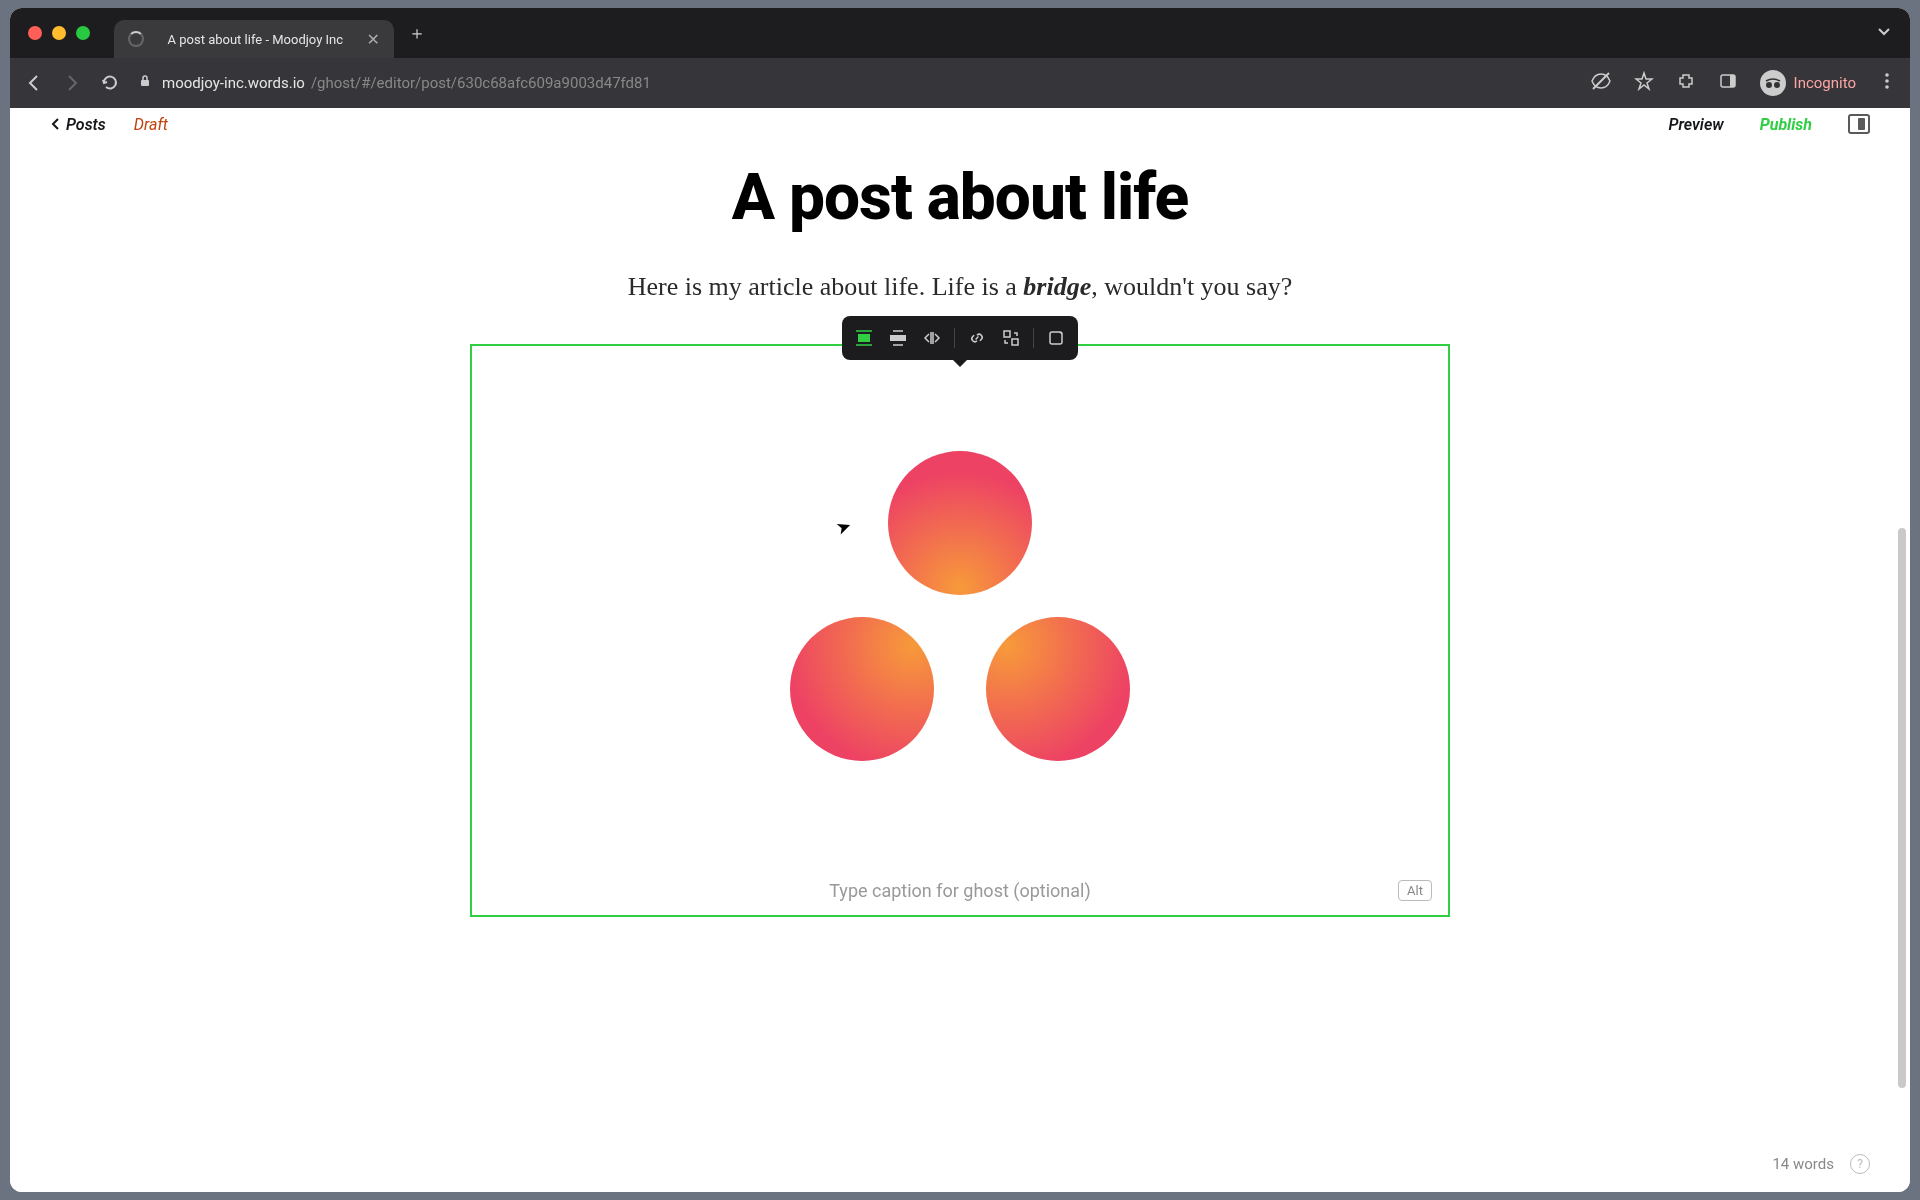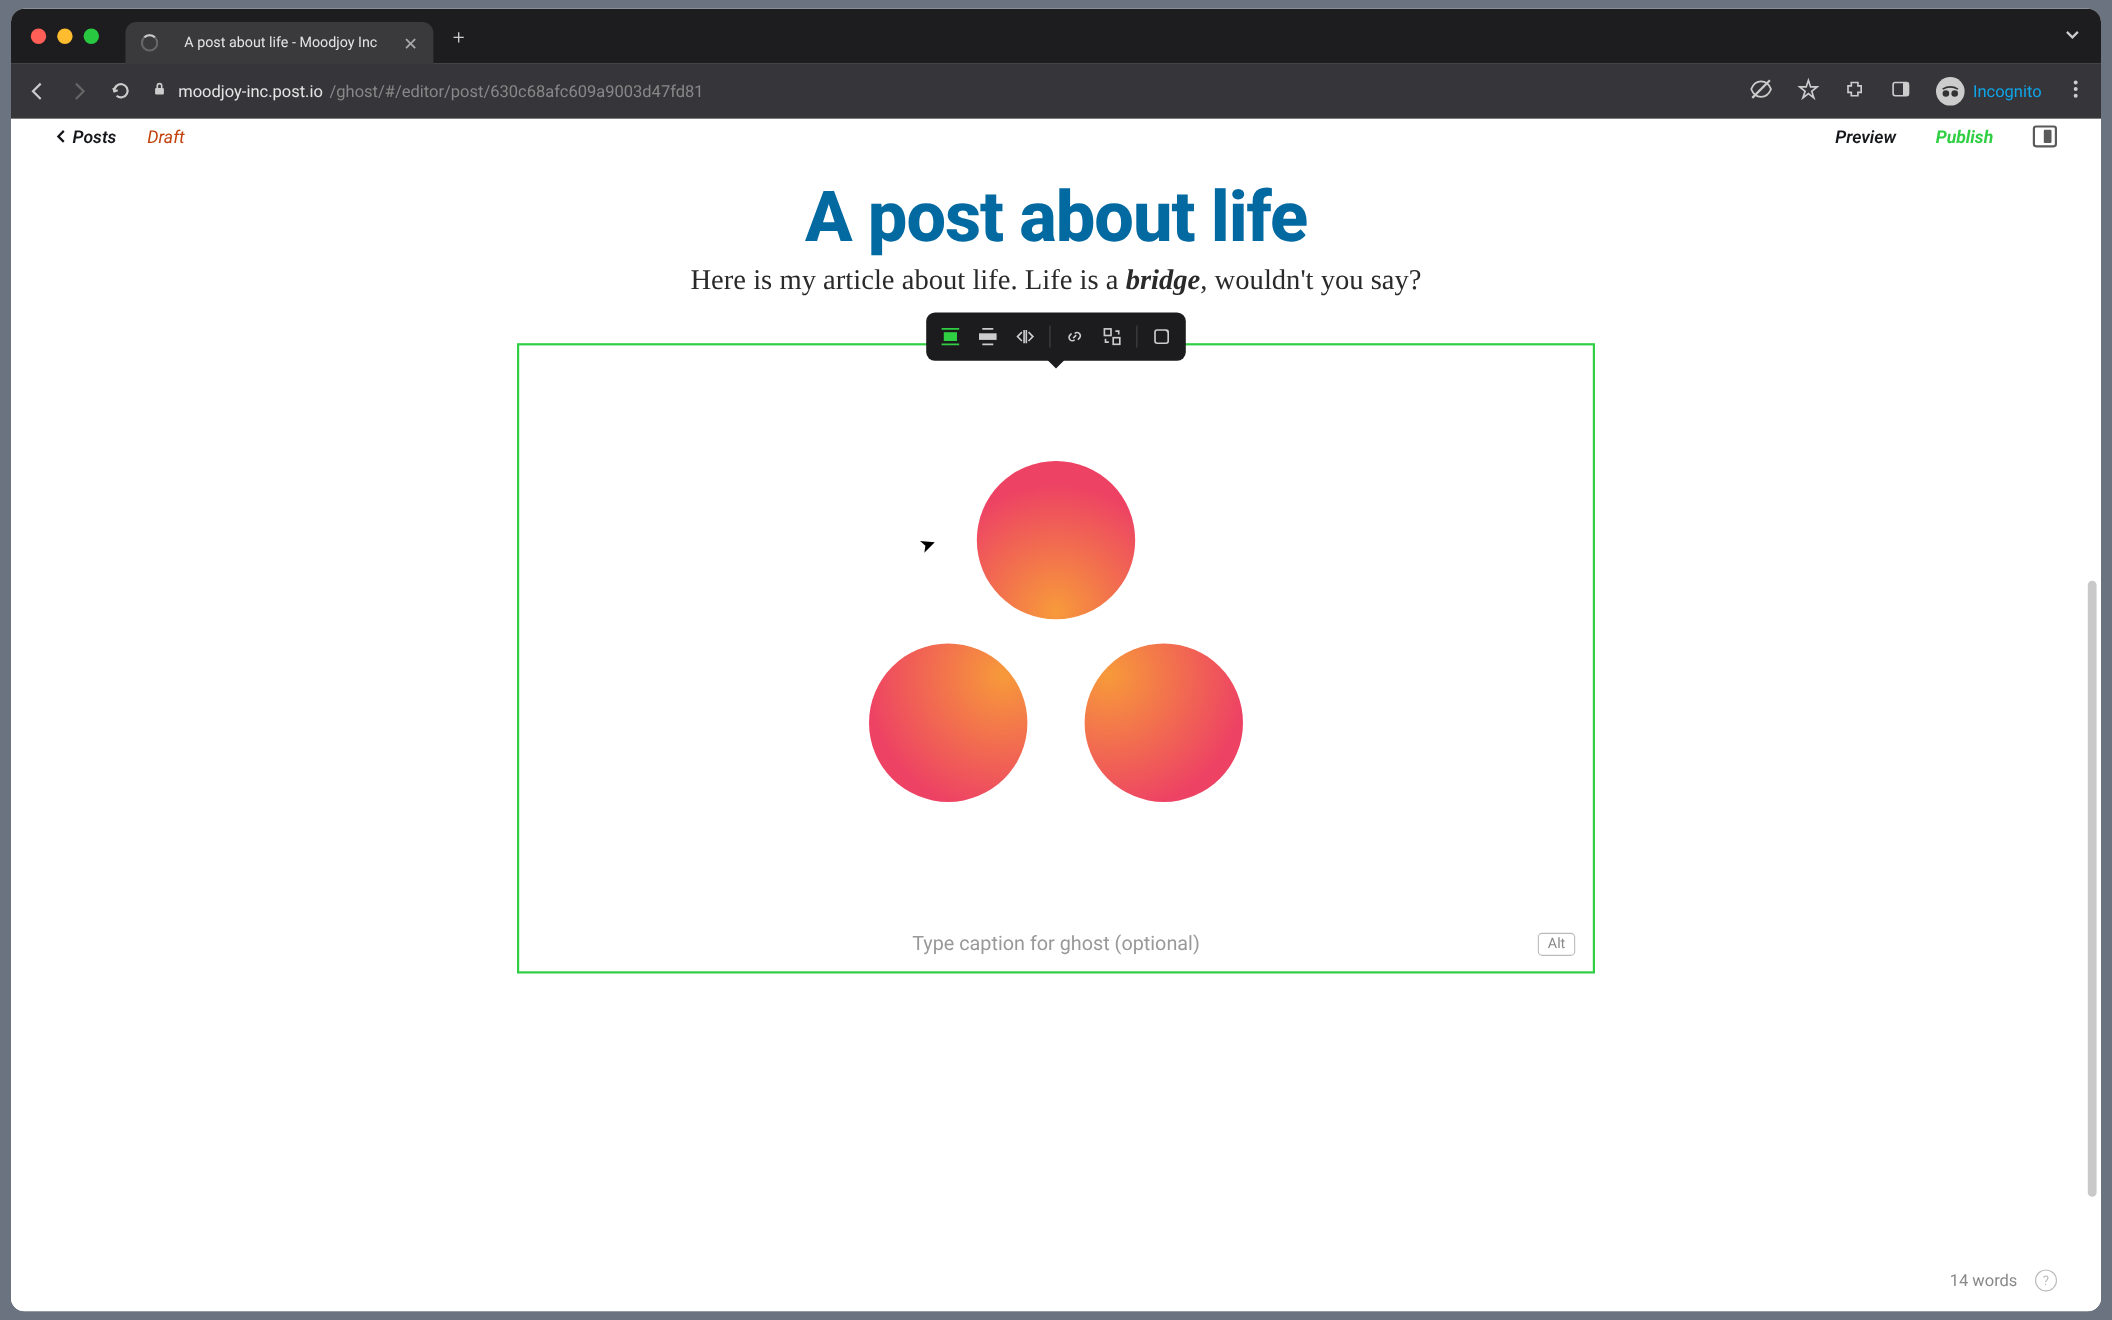--- a/index.html
+++ b/index.html
@@ -124,21 +124,21 @@
     .addrbar-right {
       display: flex;
       align-items: center;
       gap: 22px;
       color: #ccc;
     }
     .incognito-badge {
       display: flex;
       align-items: center;
       gap: 8px;
-      color: #0ea5e9;
+      color: #fca5a5;
       font-size: 15px;
     }
     .incognito-icon {
       width: 26px;
       height: 26px;
       background: #ccc;
       border-radius: 50%;
       display: flex;
       align-items: center;
       justify-content: center;
@@ -208,23 +208,23 @@
       border-radius: 1px;
     }
     .editor-body {
       max-width: 980px;
       margin: 0 auto;
       padding: 20px 0;
     }
     .post-title {
       font-size: 64px;
       font-weight: 800;
-      color: #0369a1;
+      color: #000000;
       letter-spacing: -1px;
-      margin-bottom: 0;
+      margin-bottom: 32px;
     }
     .post-paragraph {
       font-family: Georgia, serif;
       font-size: 26px;
       color: #2a2a2a;
       line-height: 1.5;
     }
     .bridge {
       font-weight: bold;
       font-style: italic;
@@ -416,21 +416,21 @@
           <path d="M3 7 L4 10 L7 9" stroke="#ccc" stroke-width="2" fill="none"></path>
         </svg>
     </span>
     <div class="urlbox">
       <span class="lock-icon">
         <svg width="14" height="14" viewBox="0 0 14 14">
             <rect x="3" y="6" width="8" height="6" rx="1" fill="#ccc"></rect>
             <path d="M5 6 V4 A2 2 0 0 1 9 4 V6" stroke="#ccc" stroke-width="1.5" fill="none"></path>
           </svg>
       </span>
-      <span class="url-host">moodjoy-inc.post.io</span>
+      <span class="url-host">moodjoy-inc.words.io</span>
         <span class="url-path">/ghost/#/editor/post/630c68afc609a9003d47fd81</span>
     </div>
     <div class="addrbar-right">
       <span>
         <svg width="22" height="22" viewBox="0 0 22 22">
             <path d="M2 11 C4 6 8 4 11 4 C14 4 18 6 20 11 C18 16 14 18 11 18 C8 18 4 16 2 11 Z" stroke="#ccc" stroke-width="1.5" fill="none"></path>
             <line x1="3" y1="19" x2="19" y2="3" stroke="#ccc" stroke-width="2"></line>
           </svg>
       </span>
       <span>

